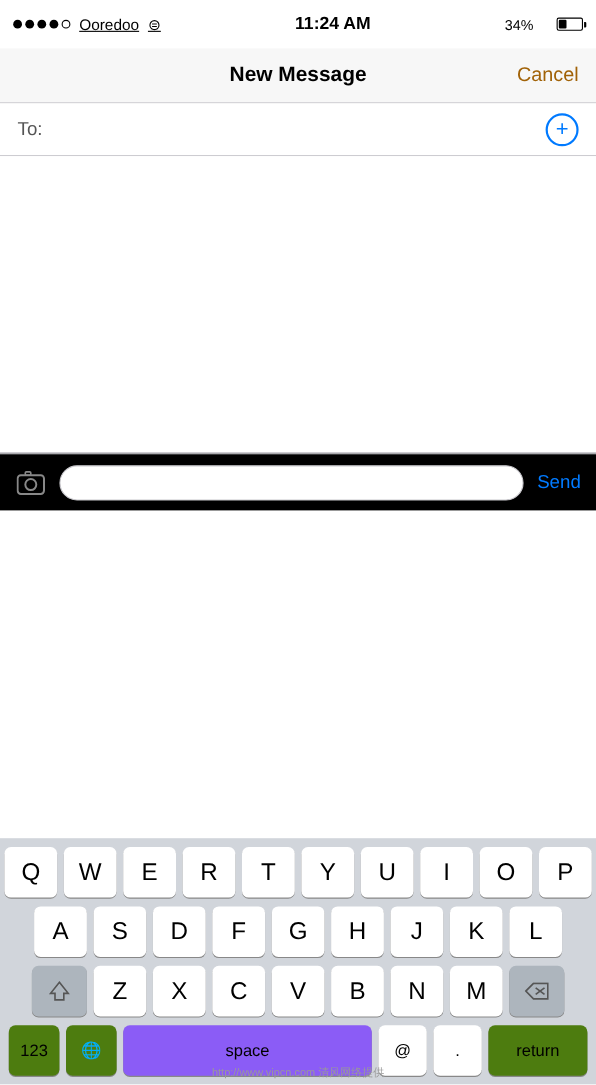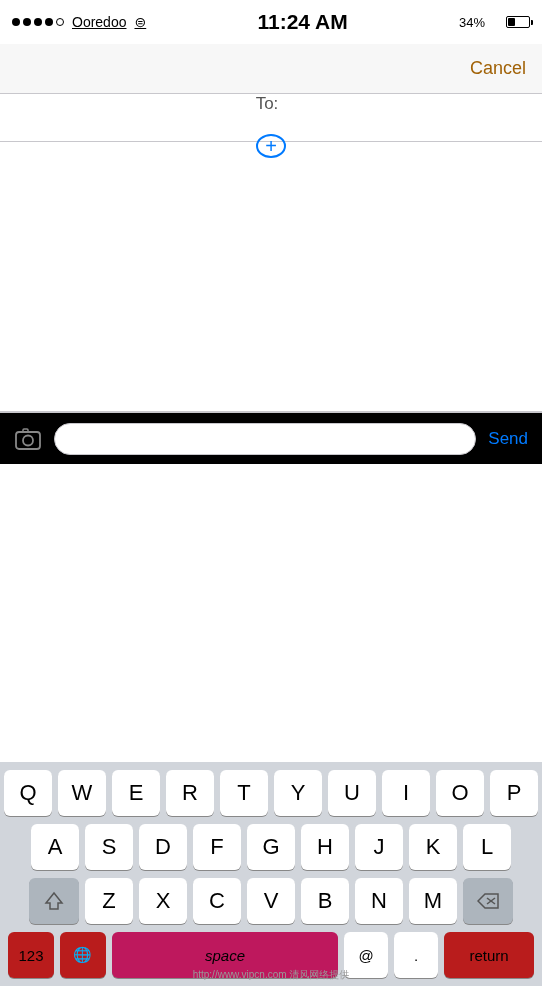--- a/index.html
+++ b/index.html
@@ -48,21 +48,21 @@
     }
     .carrier-name {
       margin-left: 4px;
       font-size: 14px;
     }
     .wifi-icon {
       margin-left: 4px;
       font-size: 14px;
     }
     .status-center {
-      font-size: 21px;
+      font-size: 16px;
       font-weight: 600;
     }
     .status-right {
       display: flex;
       align-items: center;
       gap: 21px;
       font-size: 13px;
     }
     .battery-box {
       width: 24px;
@@ -121,21 +121,20 @@
 
     
     .to-field {
       width: 100%;
       height: 48px;
       background: #fff;
       border-bottom: 1px solid #c8c7cc;
       display: flex;
       align-items: center;
       padding: 0 16px;
-      flex-direction: column;
     }
     .to-label {
       font-size: 17px;
       color: #555;
       margin-right: 8px;
     }
     .to-input {
       flex: 1;
       border: none;
       outline: none;
@@ -259,43 +258,42 @@
       max-width: 50px;
       flex: 1.1;
     }
     .key-delete {
       min-width: 46px;
       max-width: 50px;
       flex: 1.1;
     }
     .key-bottom {
       height: 46px;
-      background: #b91c1c;
+      background: #4d7c0f;
       border-radius: 6px;
       display: flex;
       align-items: center;
       justify-content: center;
       font-size: 15px;
       color: #000;
       cursor: pointer;
       box-shadow: 0 1px 0 #888;
       user-select: none;
     }
     .key-123 {
       min-width: 46px;
       flex: 0 0 46px;
     }
     .key-globe {
       min-width: 46px;
       flex: 0 0 46px;
     }
     .key-space {
       flex: 1;
-      background: #be185d;
-      font-style: italic;
+      background: #8b5cf6;
     }
     .key-at {
       min-width: 44px;
       flex: 0 0 44px;
       background: #fff;
     }
     .key-period {
       min-width: 44px;
       flex: 0 0 44px;
       background: #fff;
@@ -341,20 +339,21 @@
   <div class="status-right">
     <span>34%</span>
     <div class="battery-box">
       <div class="battery-fill"></div>
     </div>
   </div>
 </div>
 
 <div class="nav-bar">
   <span style="width:70px;"></span>
+  <span class="nav-title">New Message</span>
   <button class="nav-cancel">Cancel</button>
 </div>
 
 <div class="to-field">
   <span class="to-label">To:</span>
   <input class="to-input" type="text" style="">
   <button class="add-contact-btn">+</button>
 </div>
 
 <div class="message-body">

